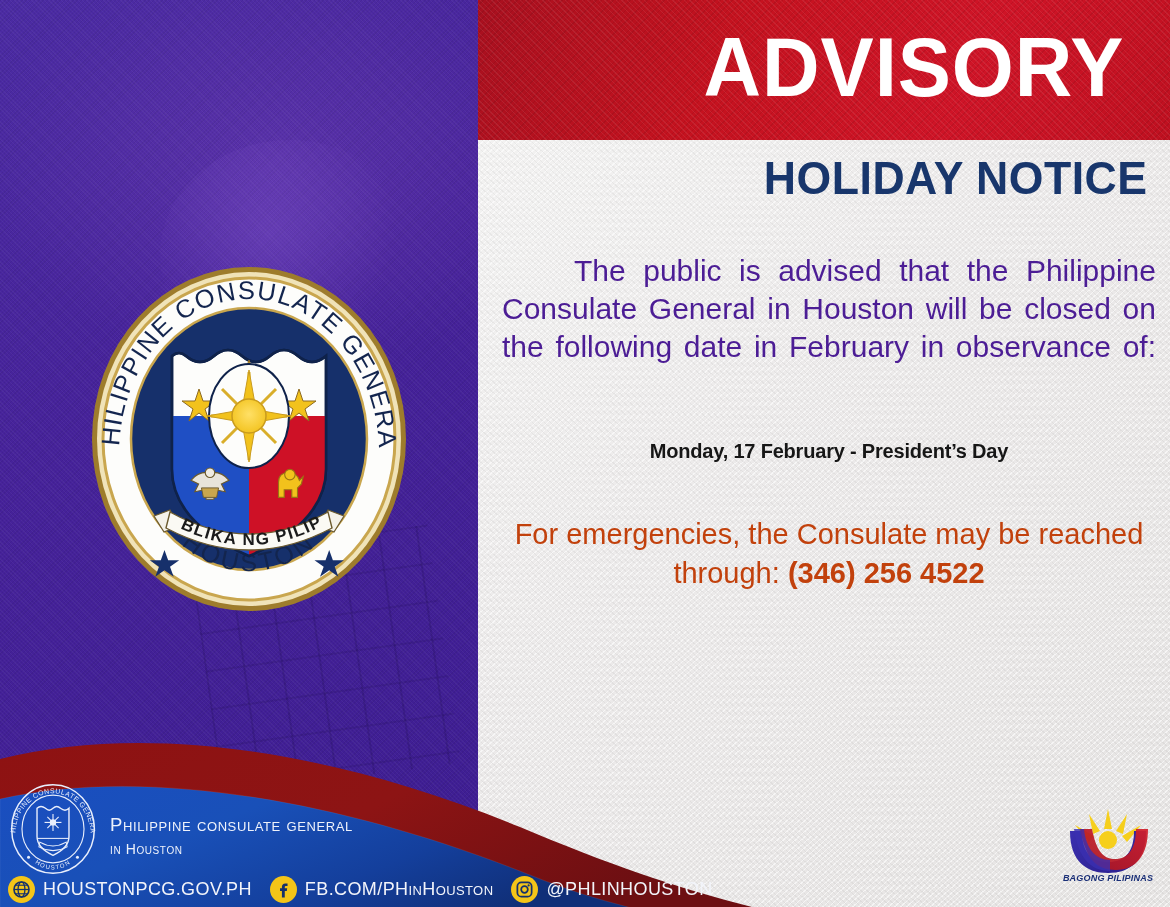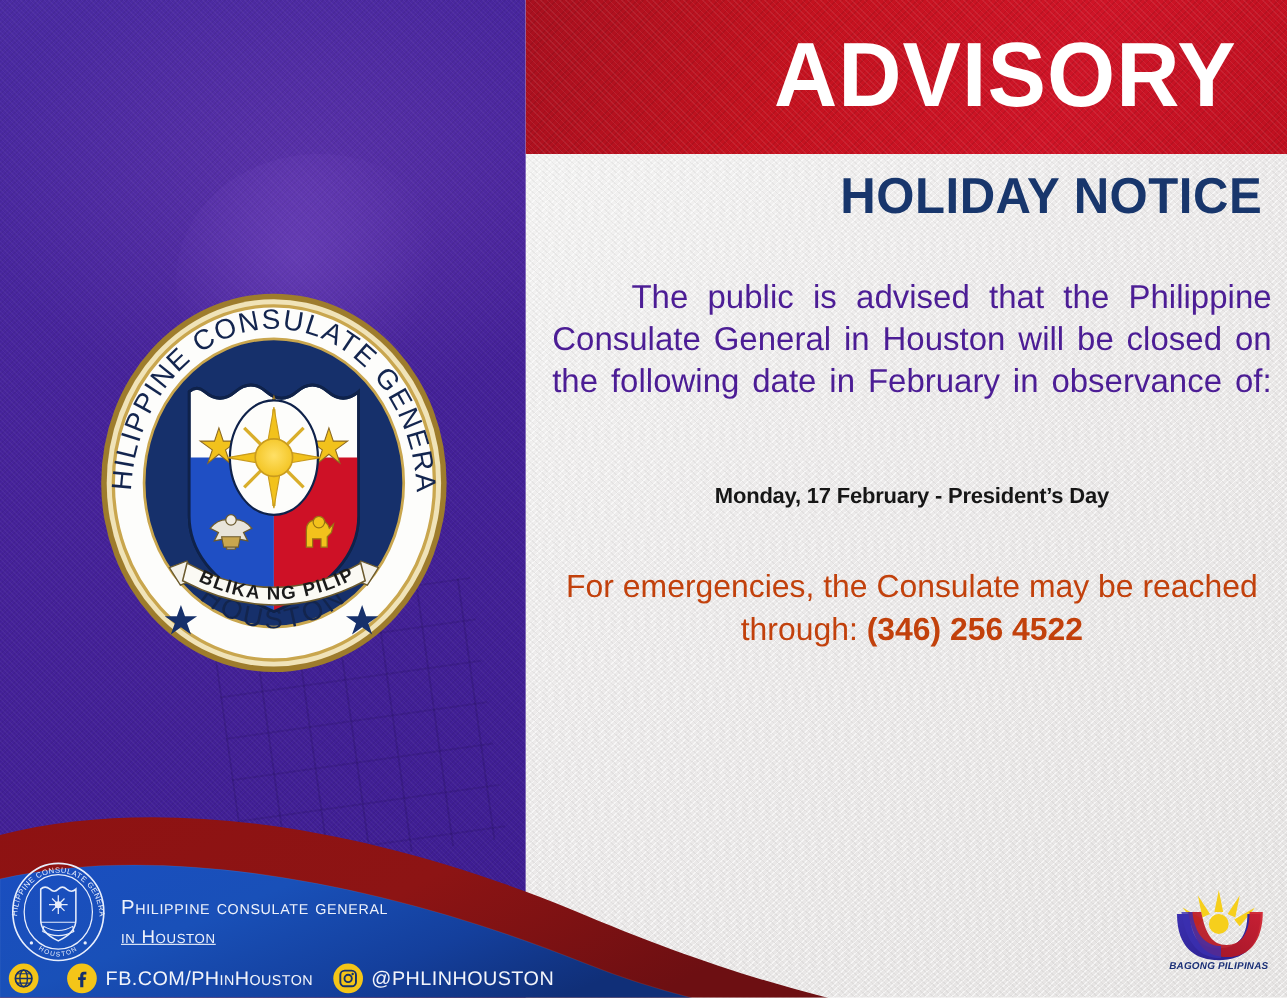--- a/index.html
+++ b/index.html
@@ -104,21 +104,21 @@
 
   
   .footer-seal { position:absolute; left:6px; top:782px; width:94px; height:94px; }
   .footer-seal svg { display:block; width:100%; height:100%; }
 
   .org-name {
     position:absolute; left:110px; top:811px; width:330px;
     color:#eef2fb; line-height:1.5;
   }
   .org-name .l1 { font-size:18.5px; letter-spacing:.6px; font-variant:small-caps; }
-  .org-name .l2 { font-size:17px; letter-spacing:.6px; font-variant:small-caps;text-decoration:underline; }
+  .org-name .l2 { font-size:14px; letter-spacing:.6px; font-variant:small-caps; }
 
   .social-row {
     position:absolute; left:8px; top:874px; height:30px;
     display:flex; align-items:center; gap:0;
   }
   .social-item { display:flex; align-items:center; margin-right:18px; }
   .social-icon {
     width:27px; height:27px; border-radius:50%;
     background:#f4c518; display:flex; align-items:center; justify-content:center;
     flex:0 0 auto; margin-right:8px;
@@ -321,20 +321,21 @@
     <div class="social-item">
       <span class="social-icon">
         <svg width="19" height="19" viewBox="0 0 24 24">
           <circle cx="12" cy="12" r="9.5" fill="none" stroke="#16306b" stroke-width="2"></circle>
           <ellipse cx="12" cy="12" rx="4.3" ry="9.5" fill="none" stroke="#16306b" stroke-width="1.6"></ellipse>
           <line x1="2.5" y1="12" x2="21.5" y2="12" stroke="#16306b" stroke-width="1.6"></line>
           <line x1="4" y1="6.6" x2="20" y2="6.6" stroke="#16306b" stroke-width="1.4"></line>
           <line x1="4" y1="17.4" x2="20" y2="17.4" stroke="#16306b" stroke-width="1.4"></line>
         </svg>
       </span>
+      <span class="social-text">HOUSTONPCG.GOV.PH</span>
     </div>
 
     <div class="social-item">
       <span class="social-icon">
         <svg width="19" height="19" viewBox="0 0 24 24">
           <path d="M14.8 7.6h2.3V4.3h-2.9c-2.6 0-4.2 1.6-4.2 4.2v2h-2.4v3.3h2.4V22h3.6v-8.2h2.6l.4-3.3h-3v-1.6c0-.8.4-1.3 1.2-1.3z" fill="#16306b"></path>
         </svg>
       </span>
       <span class="social-text">FB.COM/PHinHouston</span>
     </div>

